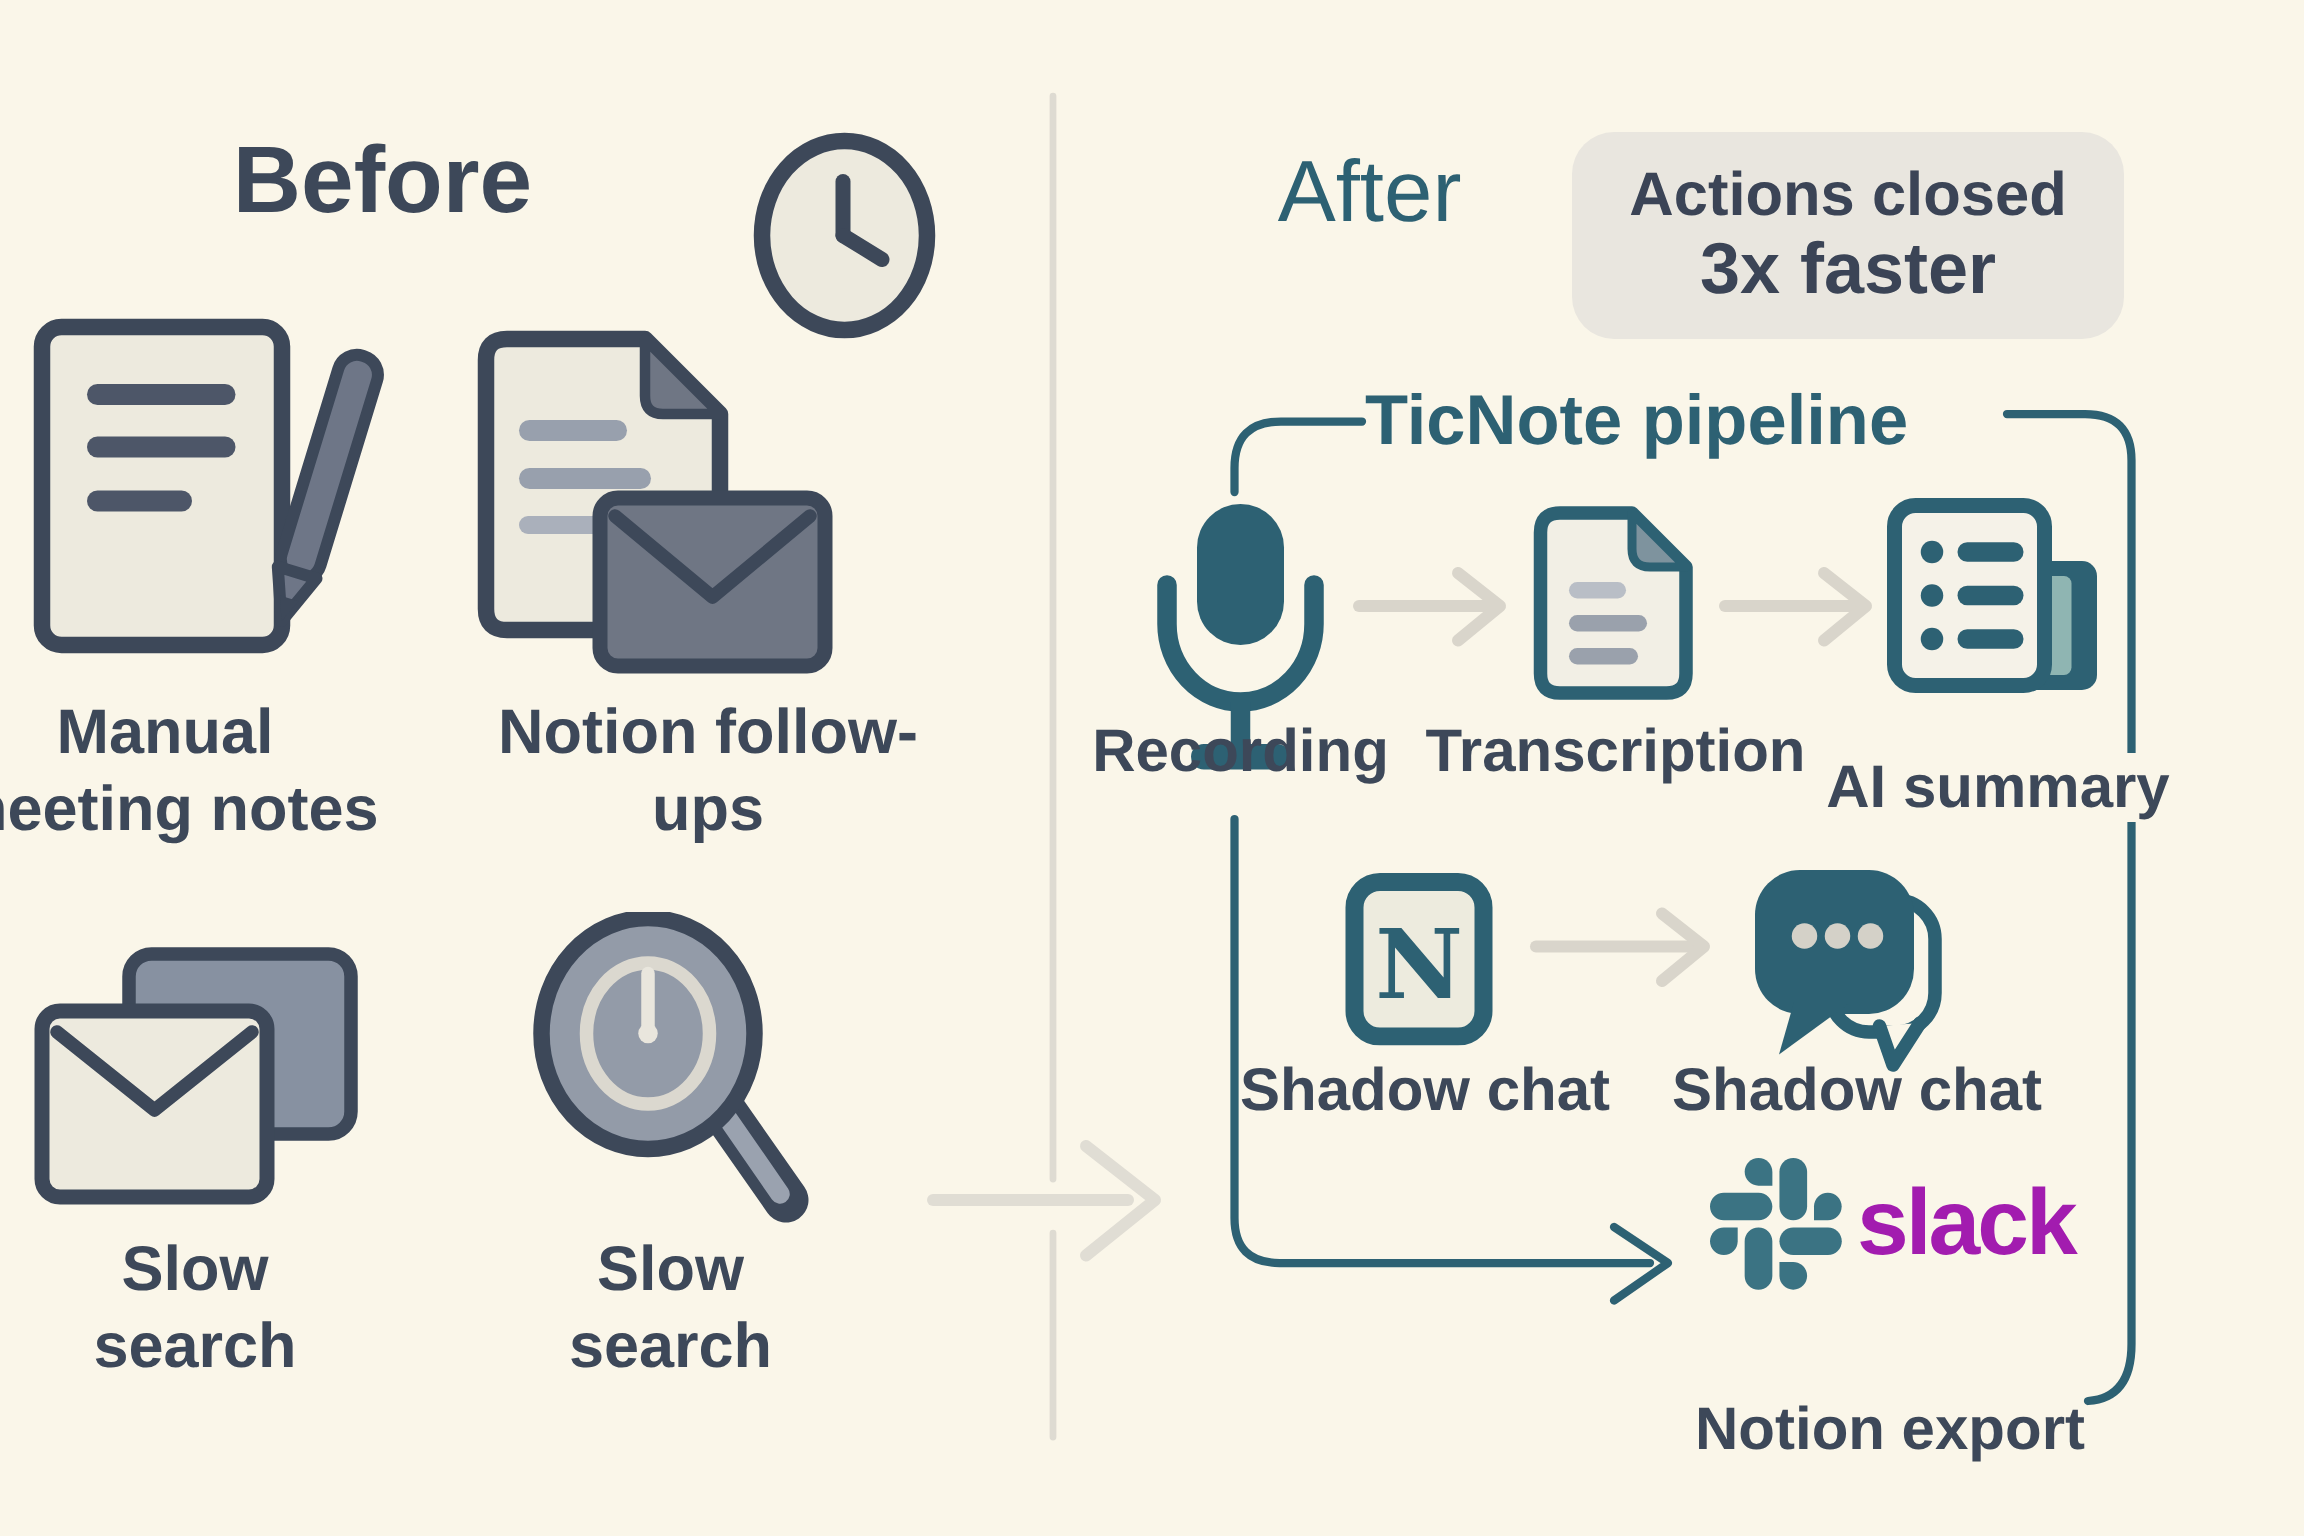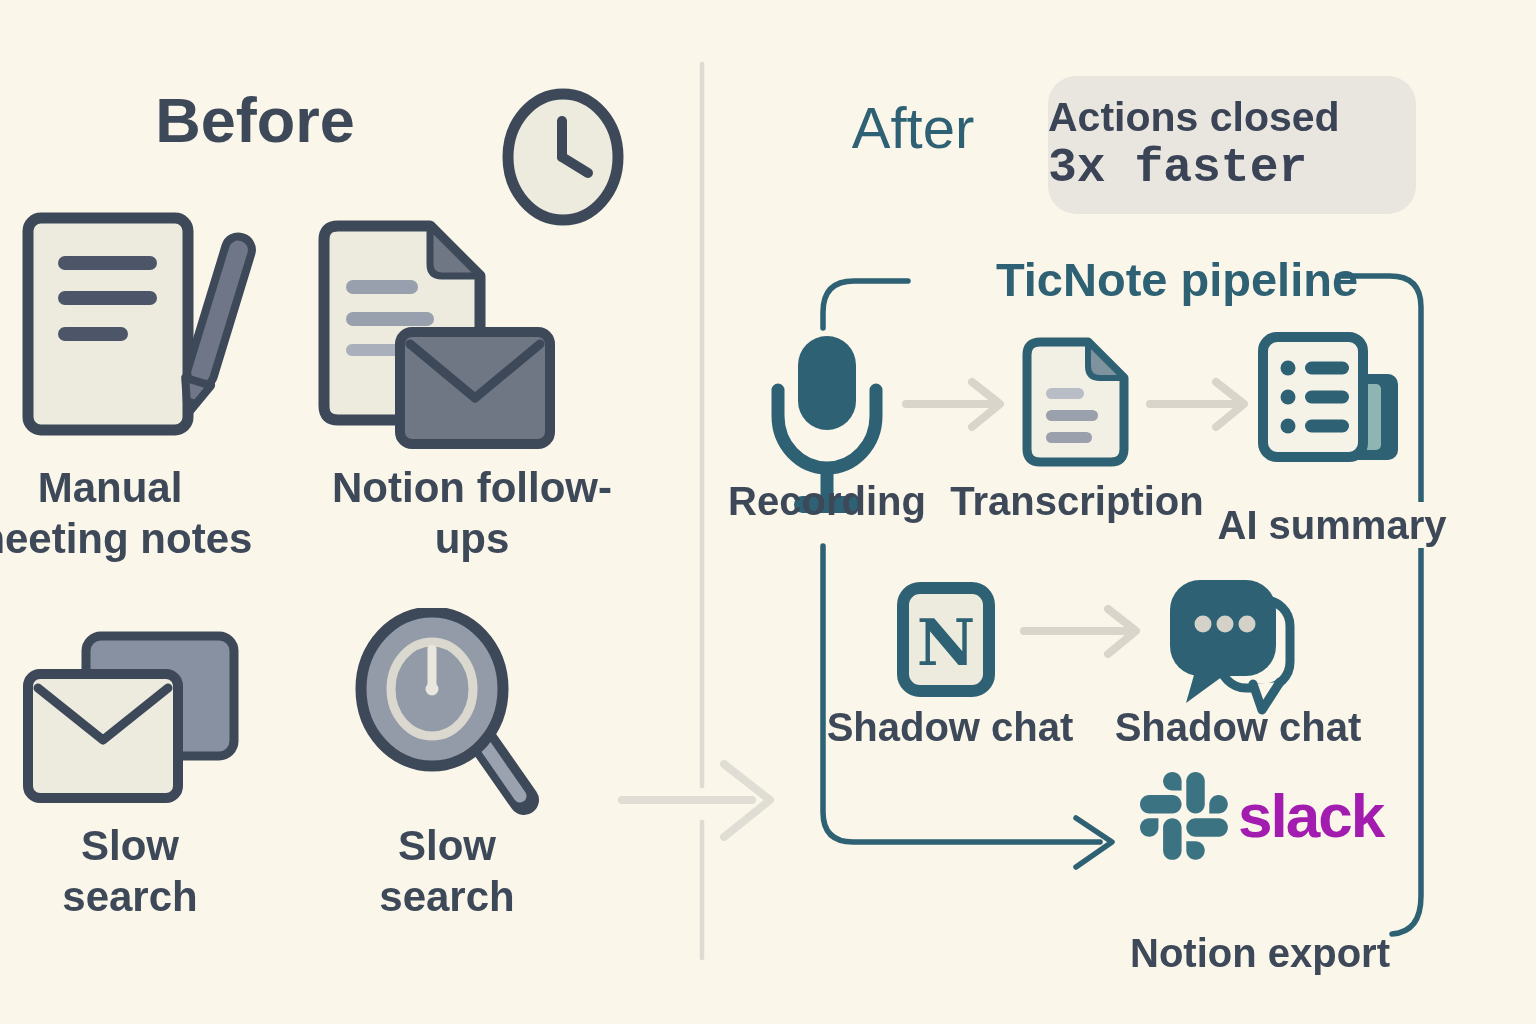--- a/index.html
+++ b/index.html
@@ -13,27 +13,27 @@
   .abs{position:absolute;}
   .lbl{position:absolute;text-align:center;font-weight:700;color:var(--ink);
        white-space:pre-line;}
   .lbl-lg{font-size:42px;line-height:1.22;}
   .lbl-md{font-size:40px;line-height:1.15;}
   .halo{background:var(--bg);margin-top:24px;}
   .before-title{position:absolute;left:120px;top:84px;width:270px;text-align:center;
        font-size:63px;font-weight:700;color:var(--ink);}
   .after-title{position:absolute;left:828px;top:94px;width:170px;text-align:center;
        font-size:58px;font-weight:400;color:var(--teal);}
-  .pipeline-title{position:absolute;left:972px;top:252px;width:410px;text-align:center;
+  .pipeline-title{position:absolute;left:886px;top:252px;width:410px;text-align:center;
        font-size:47px;font-weight:700;color:var(--teal);}
-  .badge{position:absolute;left:1048px;top:76px;width:368px;height:138px;
+  .badge{position:absolute;left:1048px;top:88px;width:368px;height:138px;
        background:var(--badge);border-radius:28px;display:flex;flex-direction:column;
-       justify-content:center;gap:2px;}
+       align-items:center;justify-content:center;gap:2px;}
   .badge .l1{font-size:41px;font-weight:700;color:#3b4456;line-height:1.1;}
-  .badge .l2{font-size:48px;font-weight:700;color:#3b4456;line-height:1.1;font-family:Liberation Mono, monospace;}
+  .badge .l2{font-size:48px;font-weight:700;color:#3b4456;line-height:1.1;}
   .slack-row{position:absolute;left:1140px;top:772px;display:flex;align-items:center;gap:10px;}
   .slack-word{font-size:62px;font-weight:700;color:#a21caf;letter-spacing:-2px;line-height:1;}
   .overlay{position:absolute;left:0;top:0;}
 </style>
 </head>
 <body>
 
 <div class="canvas">
 
   <svg class="overlay" width="1536" height="1024" viewBox="0 0 1536 1024">

